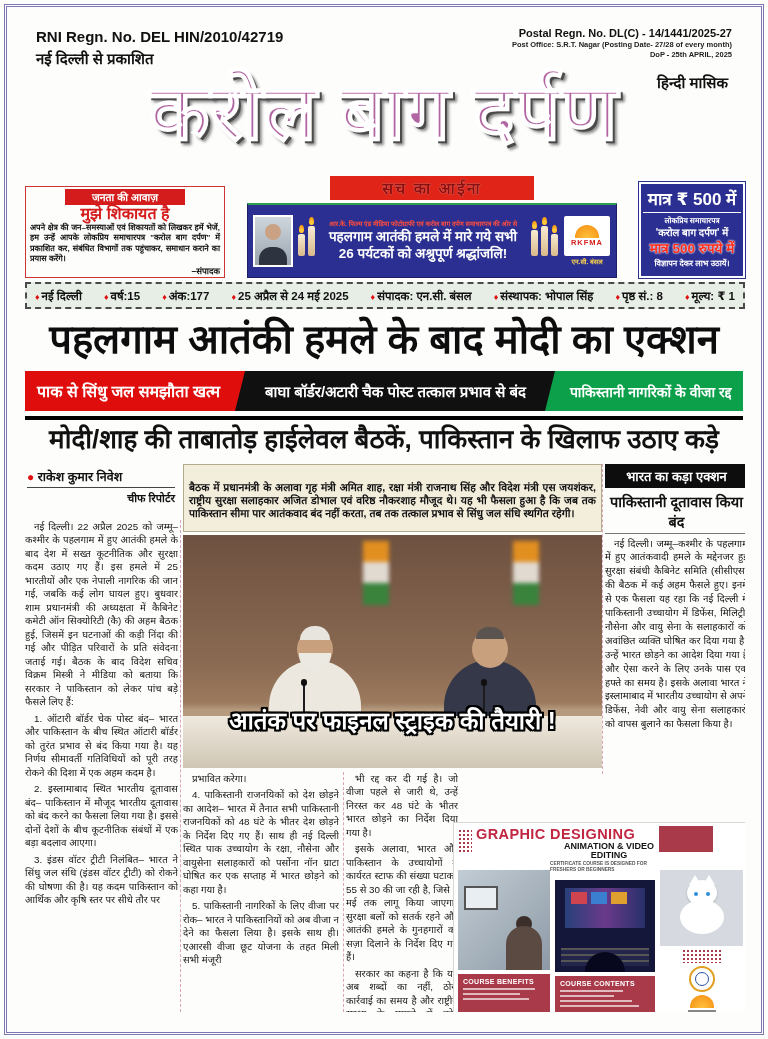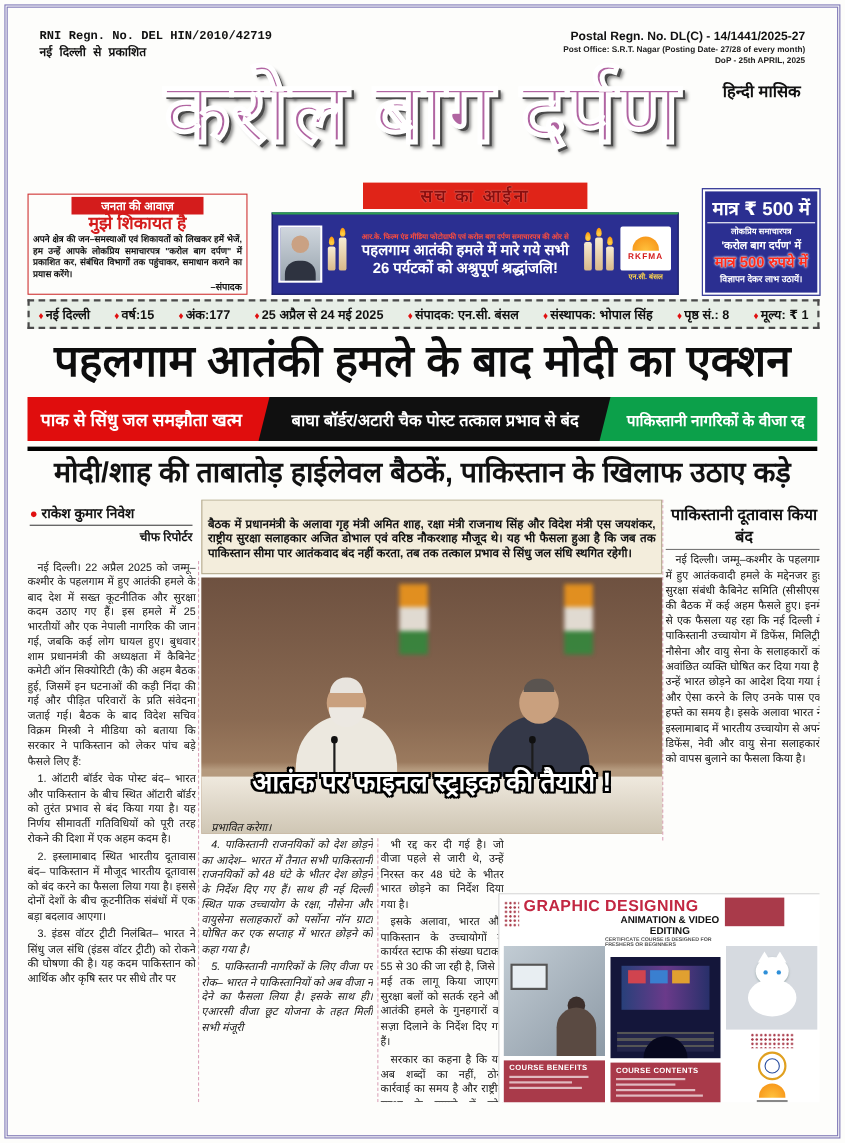--- a/index.html
+++ b/index.html
@@ -5,21 +5,21 @@
   * { margin:0; padding:0; box-sizing:border-box; }
   html,body { width:768px; height:1039px; }
   body {
     font-family:"Liberation Sans","DejaVu Sans",sans-serif;
     background:#fdfdfb; color:#111; position:relative; overflow:hidden;
   }
   .frame { position:absolute; inset:4px; border:3px double #7d76b5; pointer-events:none; z-index:50; }
 
   
   .topbar { display:flex; justify-content:space-between; padding:26px 36px 0 36px; }
-  .tb-left { font-size:11px; font-weight:bold; line-height:1.45;font-family:Liberation Mono, monospace; }
+  .tb-left { font-size:15px; font-weight:bold; line-height:1.45; }
   .tb-right { font-size:11px; font-weight:bold; text-align:right; line-height:1.3; }
   .tb-right .tiny { font-size:7.5px; color:#222; }
   .monthly { position:absolute; right:40px; top:72px; font-size:15px; font-weight:900; }
 
   
   .masthead {
     text-align:center; font-size:78px; font-weight:900; letter-spacing:1px;
     color:#b165a2; line-height:1.25; height:112px; overflow:hidden;
     -webkit-text-stroke:2px #ffffff;
     text-shadow:3px 3px 0 #4a4a4a, 5px 5px 3px rgba(0,0,0,.45);
@@ -97,21 +97,21 @@
 
   .byline { position:absolute; left:2px; top:4px; width:148px; }
   .byline .name { font-size:12.5px; font-weight:900; }
   .byline .dot { color:#e01010; font-size:12px; }
   .byline hr { border:none; border-top:1.5px solid #444; margin:2px 0; }
   .byline .role { text-align:right; font-size:11px; font-weight:bold; }
 
   .newscol { position:absolute; font-size:9.8px; line-height:1.38; text-align:justify; color:#161616; overflow:hidden; }
   .newscol p { margin:0 0 3px 0; text-indent:9px; }
   #col1 { left:0; top:56px; width:153px; height:492px; }
-  #col2 { left:158px; top:292px; width:156px; height:240px;font-style:italic; }
+  #col2 { left:158px; top:308px; width:156px; height:240px; }
   #col3 { left:321px; top:308px; width:112px; height:240px; }
 
   .caption { position:absolute; left:158px; top:0; width:419px; height:68px; background:#f3eddc;
       border:1px solid #b4ab8f; font-size:10.6px; font-weight:bold; line-height:1.24; padding:16px 5px;
       text-align:justify; overflow:hidden; }
 
   
   .photo { position:absolute; left:158px; top:71px; width:419px; height:233px; overflow:hidden;
       background:linear-gradient(#6e5140 0%, #8a6a52 55%, #9b7a5e 72%, #b59a7e 75%); }
   .photo .table { position:absolute; bottom:0; width:100%; height:52px; background:linear-gradient(#efe9de,#cfc6b4); }
@@ -320,20 +320,21 @@
     <p>5.  पाकिस्तानी नागरिकों के लिए वीजा पर रोक– भारत ने पाकिस्तानियों को अब वीजा न देने का फैसला लिया है। इसके साथ ही। एआरसी वीजा छूट योजना के तहत मिली सभी मंजूरी</p>
   </div>
 
   <div id="col3" class="newscol">
     <p>भी रद्द कर दी गई है। जो वीजा पहले से जारी थे, उन्हें निरस्त कर 48 घंटे के भीतर भारत छोड़ने का निर्देश दिया गया है।</p>
     <p>इसके अलावा, भारत और पाकिस्तान के उच्चायोगों में कार्यरत स्टाफ की संख्या घटाकर 55 से 30 की जा रही है, जिसे 1 मई तक लागू किया जाएगा। सुरक्षा बलों को सतर्क रहने और आतंकी हमले के गुनहगारों को सज़ा दिलाने के निर्देश दिए गए हैं।</p>
     <p>सरकार का कहना है कि यह अब शब्दों का नहीं, ठोस कार्रवाई का समय है और राष्ट्रीय सुरक्षा के मामले में कोई समझौता नहीं किया जाएगा।</p>
   </div>
 
   <div class="sidestory">
+    <div class="kicker">भारत का कड़ा एक्शन</div>
     <div class="shead">पाकिस्तानी दूतावास किया बंद</div>
     <div class="sbody">
         <p>नई दिल्ली। जम्मू–कश्मीर के पहलगाम में हुए आतंकवादी हमले के मद्देनजर हुई सुरक्षा संबंधी कैबिनेट समिति (सीसीएस) की बैठक में कई अहम फैसले हुए। इनमें से एक फैसला यह रहा कि नई दिल्ली में पाकिस्तानी उच्चायोग में डिफेंस, मिलिट्री, नौसेना और वायु सेना के सलाहकारों को अवांछित व्यक्ति घोषित कर दिया गया है। उन्हें भारत छोड़ने का आदेश दिया गया है और ऐसा करने के लिए उनके पास एक हफ्ते का समय है। इसके अलावा भारत ने इस्लामाबाद में भारतीय उच्चायोग से अपने डिफेंस, नेवी और वायु सेना सलाहकारों को वापस बुलाने का फैसला किया है।</p>
       </div>
   </div>
 
   <div class="coursead">
     <div class="ca-head">
       <div class="ca-dots"></div>
       <div class="ca-deco"></div>

